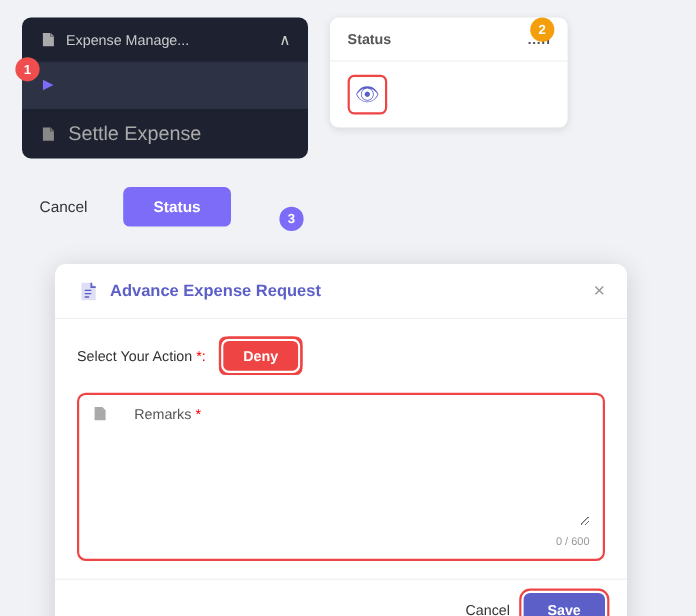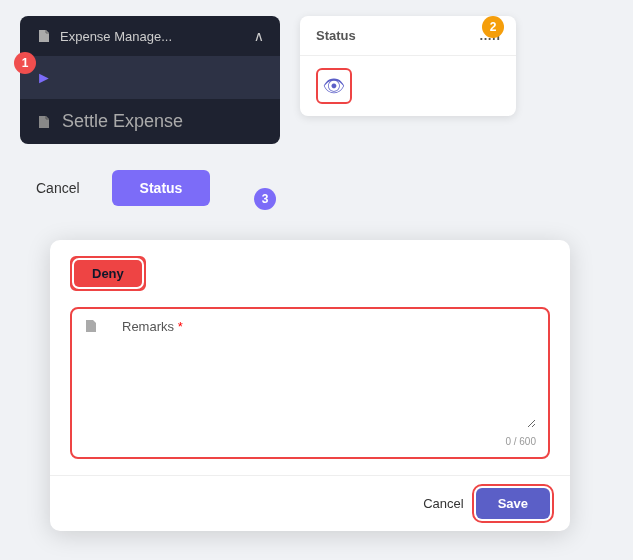--- a/index.html
+++ b/index.html
@@ -218,21 +218,21 @@
     .select-action-label {
       font-size: 13px;
       color: #333;
       font-weight: 500;
     }
     .required-star {
       color: red;
     }
     .deny-btn {
       background: #e44;
-      color: #0f172a;
+      color: #ffffff;
       border: none;
       border-radius: 5px;
       padding: 6px 18px;
       font-size: 13px;
       font-weight: 600;
       cursor: pointer;
       outline: 2px solid #e44;
       outline-offset: 2px;
     }
     .deny-btn-wrapper {
@@ -374,24 +374,38 @@
   </div>
 
 </div>
 
 <div class="action-bar">
   <button class="cancel-btn">Cancel</button>
   <button class="proceed-btn">Status</button>
 </div>
 
 <div class="dialog-overlay">
+  <div class="dialog-header">
+    <div class="dialog-header-left">
+      <svg width="20" height="20" viewBox="0 0 20 20" fill="none" xmlns="http://www.w3.org/2000/svg">
+        <path d="M4 2h9l4 4v12H4V2z" fill="#5b5fc7" opacity="0.2"></path>
+        <path d="M13 2v4h4" stroke="#5b5fc7" stroke-width="1.5" fill="none"></path>
+        <path d="M7 9h6M7 12h6M7 15h4" stroke="#5b5fc7" stroke-width="1.2"></path>
+      </svg>
+      <span class="dialog-title">Advance Expense Request</span>
+    </div>
+    <button class="dialog-close">×</button>
+  </div>
 
   <div class="dialog-body">
 
     <div class="select-action-row">
+      <span class="select-action-label">
+        <span>Select Your Action</span><span class="required-star"> *:</span>
+      </span>
       <div class="deny-btn-wrapper">
         <button class="deny-btn">Deny</button>
       </div>
     </div>
 
     <div class="remarks-section">
       <div class="remarks-label-row">
         <svg width="14" height="14" viewBox="0 0 14 14" fill="none">
           <path d="M2 1h7l3 3v9H2V1z" fill="#aaa"></path>
         </svg>

